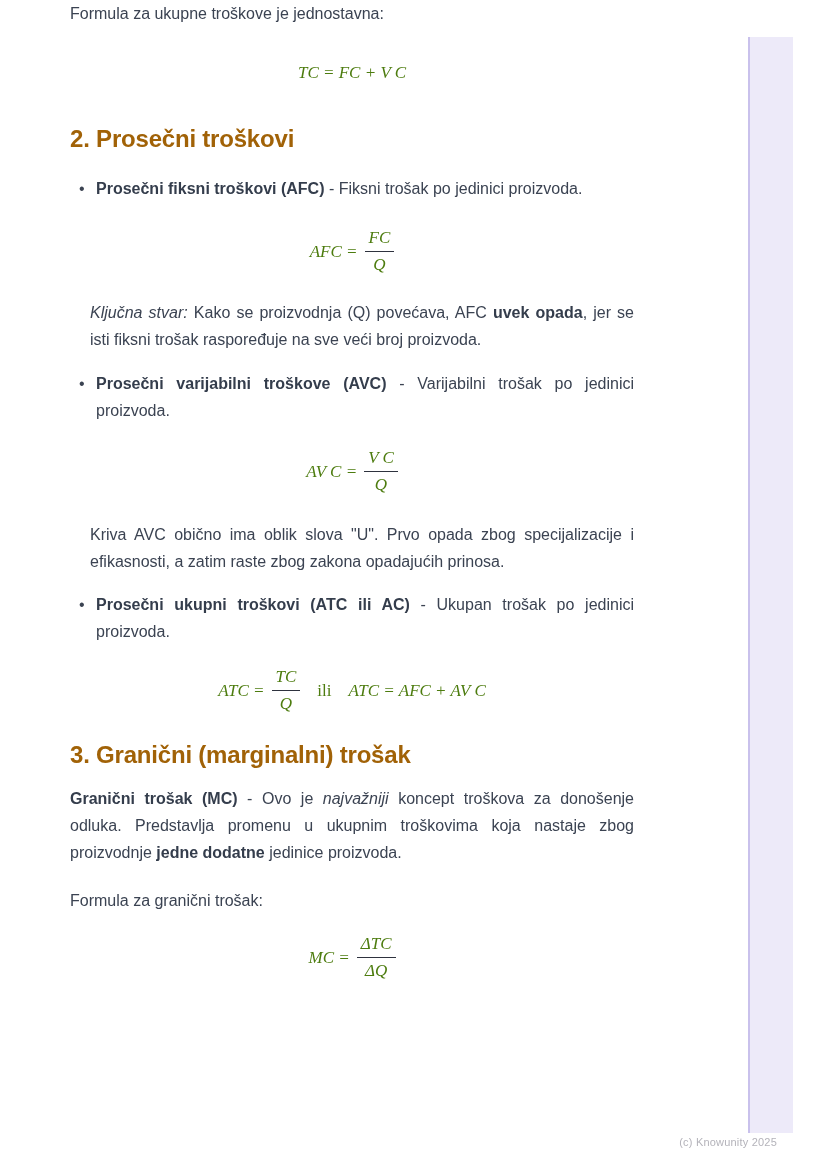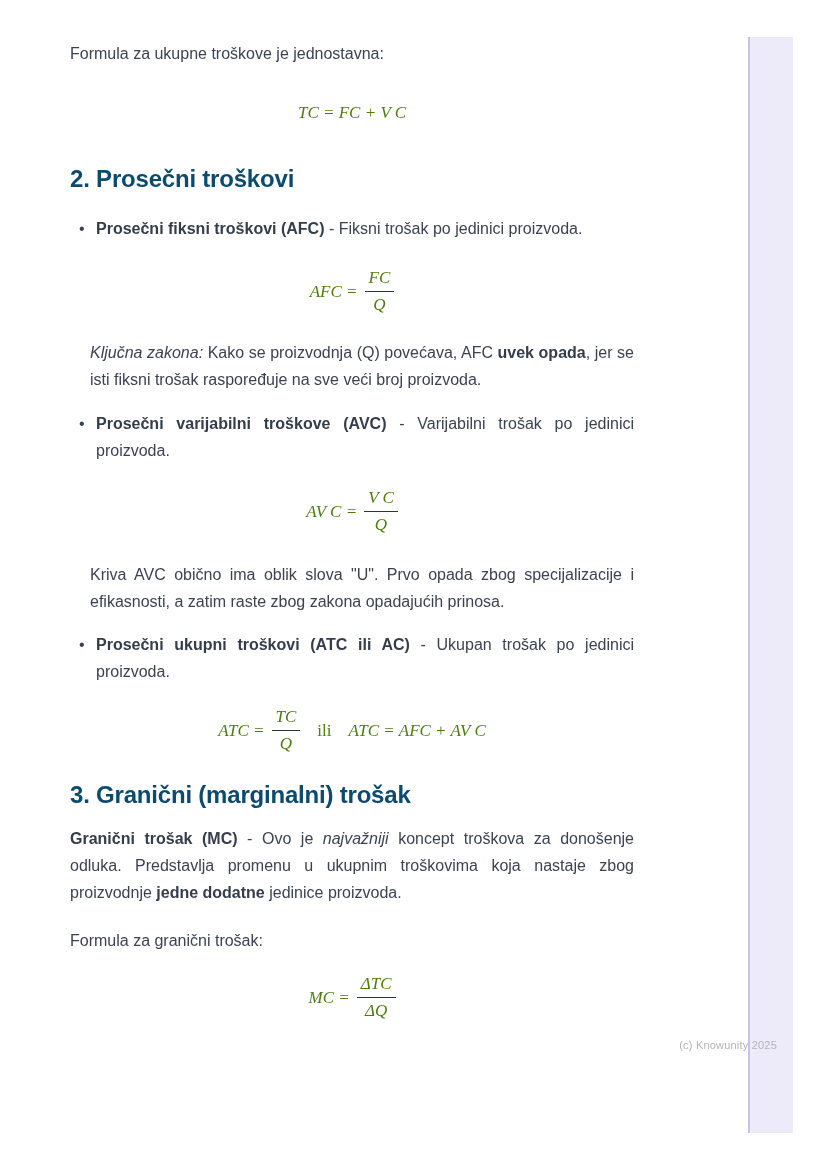--- a/index.html
+++ b/index.html
@@ -20,47 +20,46 @@
     left: 748px;
     top: 37px;
     width: 43px;
     height: 1096px;
     background: #edeaf9;
     border-left: 2px solid #c9c1ec;
     z-index: 1;
   }
   .watermark {
     position: absolute;
-    top: 1039px;
+    top: 1136px;
     right: 51px;
     font-size: 11px;
     letter-spacing: 0.2px;
     color: #b4b3ba;
     z-index: 2;
   }
   .content {
     position: absolute;
     left: 70px;
     top: 0;
     width: 564px;
-    padding-top: 40px;
     font-size: 16px;
     line-height: 27px;
     z-index: 1;
   }
   p { margin: 0; }
   .justify { text-align: justify; }
   .b { font-weight: 700; color: #343d4c; }
   .i { font-style: italic; }
   h2 {
     margin: 36px 0 0;
     font-size: 24px;
     line-height: 33px;
     font-weight: 700;
-    color: #0c4a6e;
+    color: #a16207;
     letter-spacing: -0.2px;
   }
   
   .f-block {
     text-align: center;
   }
   .math {
     display: inline-flex;
     align-items: center;
     gap: 7px;
@@ -145,21 +144,21 @@
     </div>
     <div class="f-block mt-f-afc">
       <span class="math">
         <span>AFC =</span>
         <span class="frac">
             <span class="num">FC</span>
             <span class="den">Q</span>
           </span>
       </span>
     </div>
-    <p class="note justify mt-note1"><span class="i">Ključna zakona:</span><span> Kako se proizvodnja (Q) povećava, AFC </span><span class="b">uvek opada</span><span>, jer se isti fiksni trošak raspoređuje na sve veći broj proizvoda.</span></p>
+    <p class="note justify mt-note1"><span class="i">Ključna stvar:</span><span> Kako se proizvodnja (Q) povećava, AFC </span><span class="b">uvek opada</span><span>, jer se isti fiksni trošak raspoređuje na sve veći broj proizvoda.</span></p>
   </div>
 
   <div>
     <div class="li mt-li2">
       <span class="marker">•</span>
       <p class="li-text justify"><span class="b">Prosečni varijabilni troškove (AVC)</span><span> - Varijabilni trošak po jedinici proizvoda.</span></p>
     </div>
     <div class="f-block mt-f-avc">
       <span class="math">
         <span>AV C =</span>

